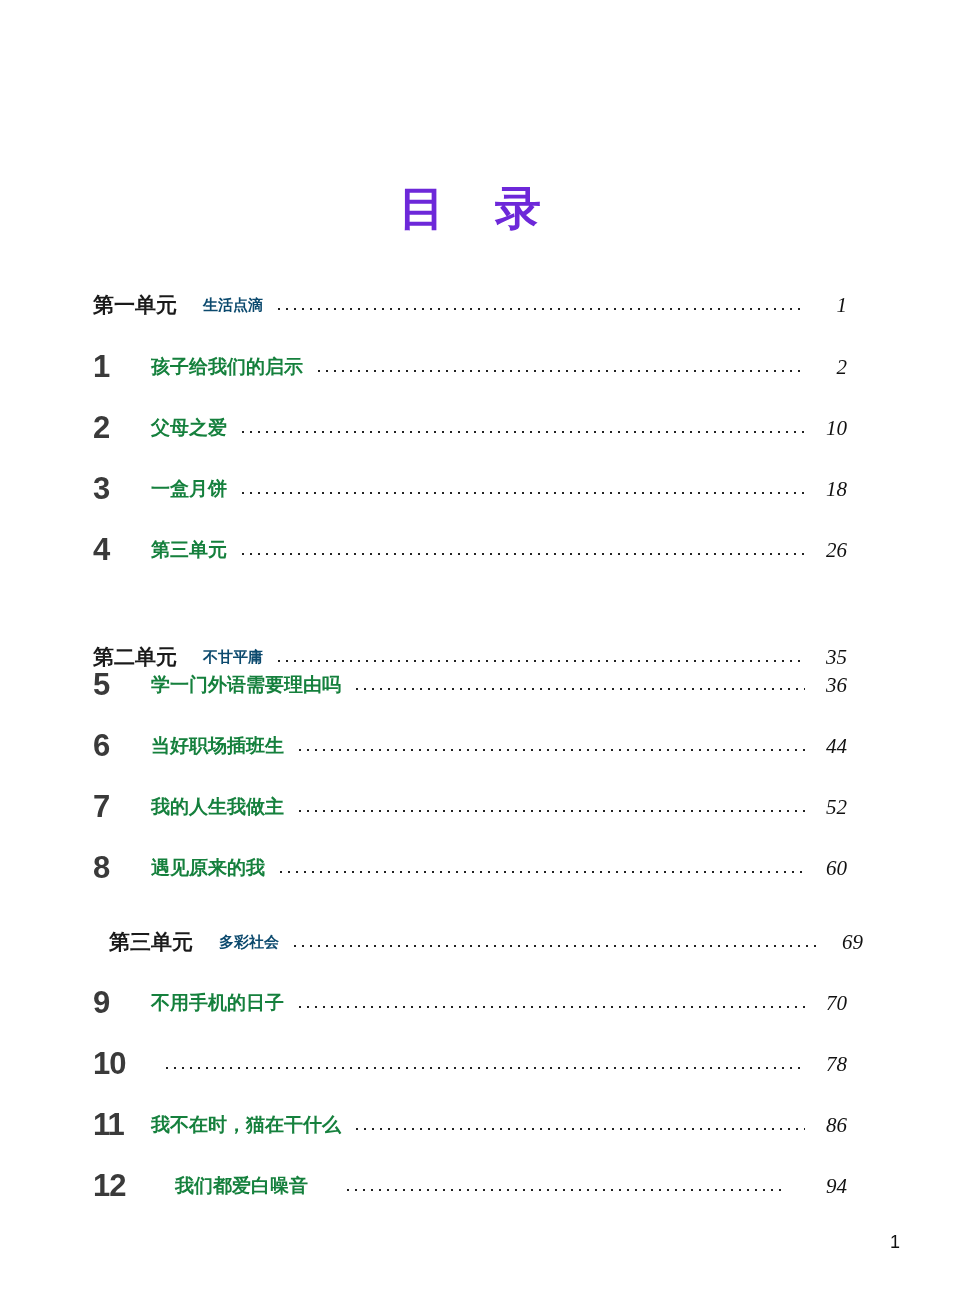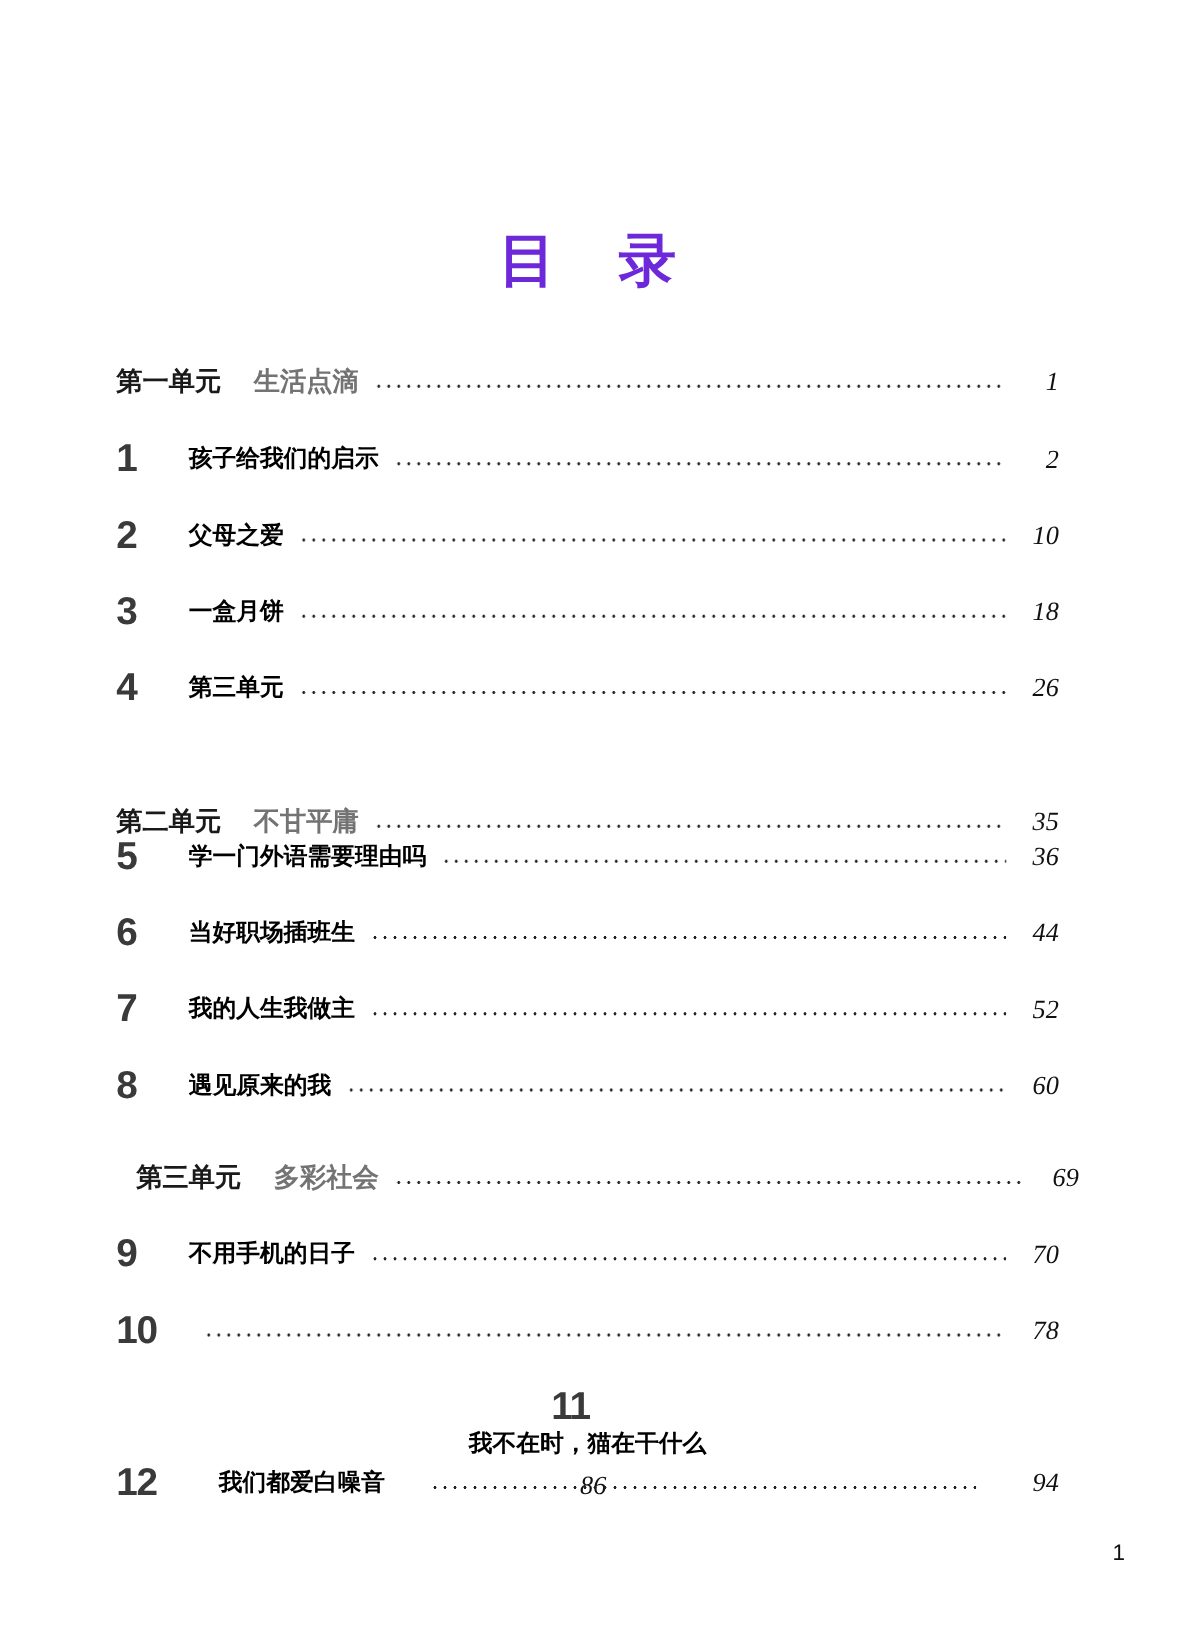--- a/index.html
+++ b/index.html
@@ -3,22 +3,22 @@
 <meta charset="utf-8">
 <style>
   html, body { margin: 0; padding: 0; background: #ffffff; }
   body { width: 960px; height: 1302px; position: relative; overflow: hidden; color: #1a1a1a; font-family: "DejaVu Sans", sans-serif; }
   .title { position: absolute; left: 0; top: 178px; width: 940px; text-align: center; font-size: 46px; font-weight: bold; letter-spacing: 0; color: #6d28d9; }
   .title span { display: inline-block; }
   .title .gap { width: 50px; }
   .row { position: absolute; left: 93px; width: 754px; height: 34px; display: flex; align-items: center; }
   .row .num { width: 58px; font-family: "Liberation Sans", sans-serif; font-weight: bold; font-size: 31px; color: #3a3a3a; letter-spacing: -1px; flex: none; line-height: 34px; }
   .row .unit-label { font-size: 21px; font-weight: bold; color: #1a1a1a; flex: none; white-space: nowrap; }
-  .row .unit-name { font-size: 21px; font-weight: bold; color: #737373; flex: none; white-space: nowrap; margin-left: 26px; }
-  .row .lesson-title { font-size: 19px; font-weight: bold; color: #000000; flex: none; white-space: nowrap; }
+  .row .unit-name { font-size: 15px; font-weight: bold; color: #0c4a6e; flex: none; white-space: nowrap; margin-left: 26px; }
+  .row .lesson-title { font-size: 19px; font-weight: bold; color: #15803d; flex: none; white-space: nowrap; }
   .row .leader { flex: 1; height: 4px; margin: 8px 12px 0 12px; background-image: radial-gradient(circle, #222 1.1px, transparent 1.3px); background-size: 8px 4px; background-repeat: repeat-x; background-position: left center; }
   .row .page { width: 30px; text-align: right; flex: none; font-family: "Liberation Serif", serif; font-style: italic; font-size: 21px; color: #111; }
   .folio { position: absolute; left: 890px; top: 1232px; font-family: "Liberation Sans", sans-serif; font-size: 18px; color: #111; }
 </style>
 </head>
 <body>
 
 <div class="title">
   <span>目</span><span class="gap"></span><span>录</span>
 </div>
@@ -95,21 +95,21 @@
   <span class="num">9</span>
   <span class="lesson-title">不用手机的日子</span>
   <span class="leader"></span>
   <span class="page">70</span>
 </div>
 <div class="row" style="top:1047px;">
   <span class="num">10</span>
   <span class="leader"></span>
   <span class="page">78</span>
 </div>
-<div class="row" style="top:1108px;flex-direction:column;">
+<div class="row" style="top:1108px;">
   <span class="num">11</span>
   <span class="lesson-title">我不在时，猫在干什么</span>
   <span class="leader"></span>
   <span class="page">86</span>
 </div>
 <div class="row" style="top:1169px;gap:24px;">
   <span class="num">12</span>
   <span class="lesson-title">我们都爱白噪音</span>
   <span class="leader"></span>
   <span class="page">94</span>

